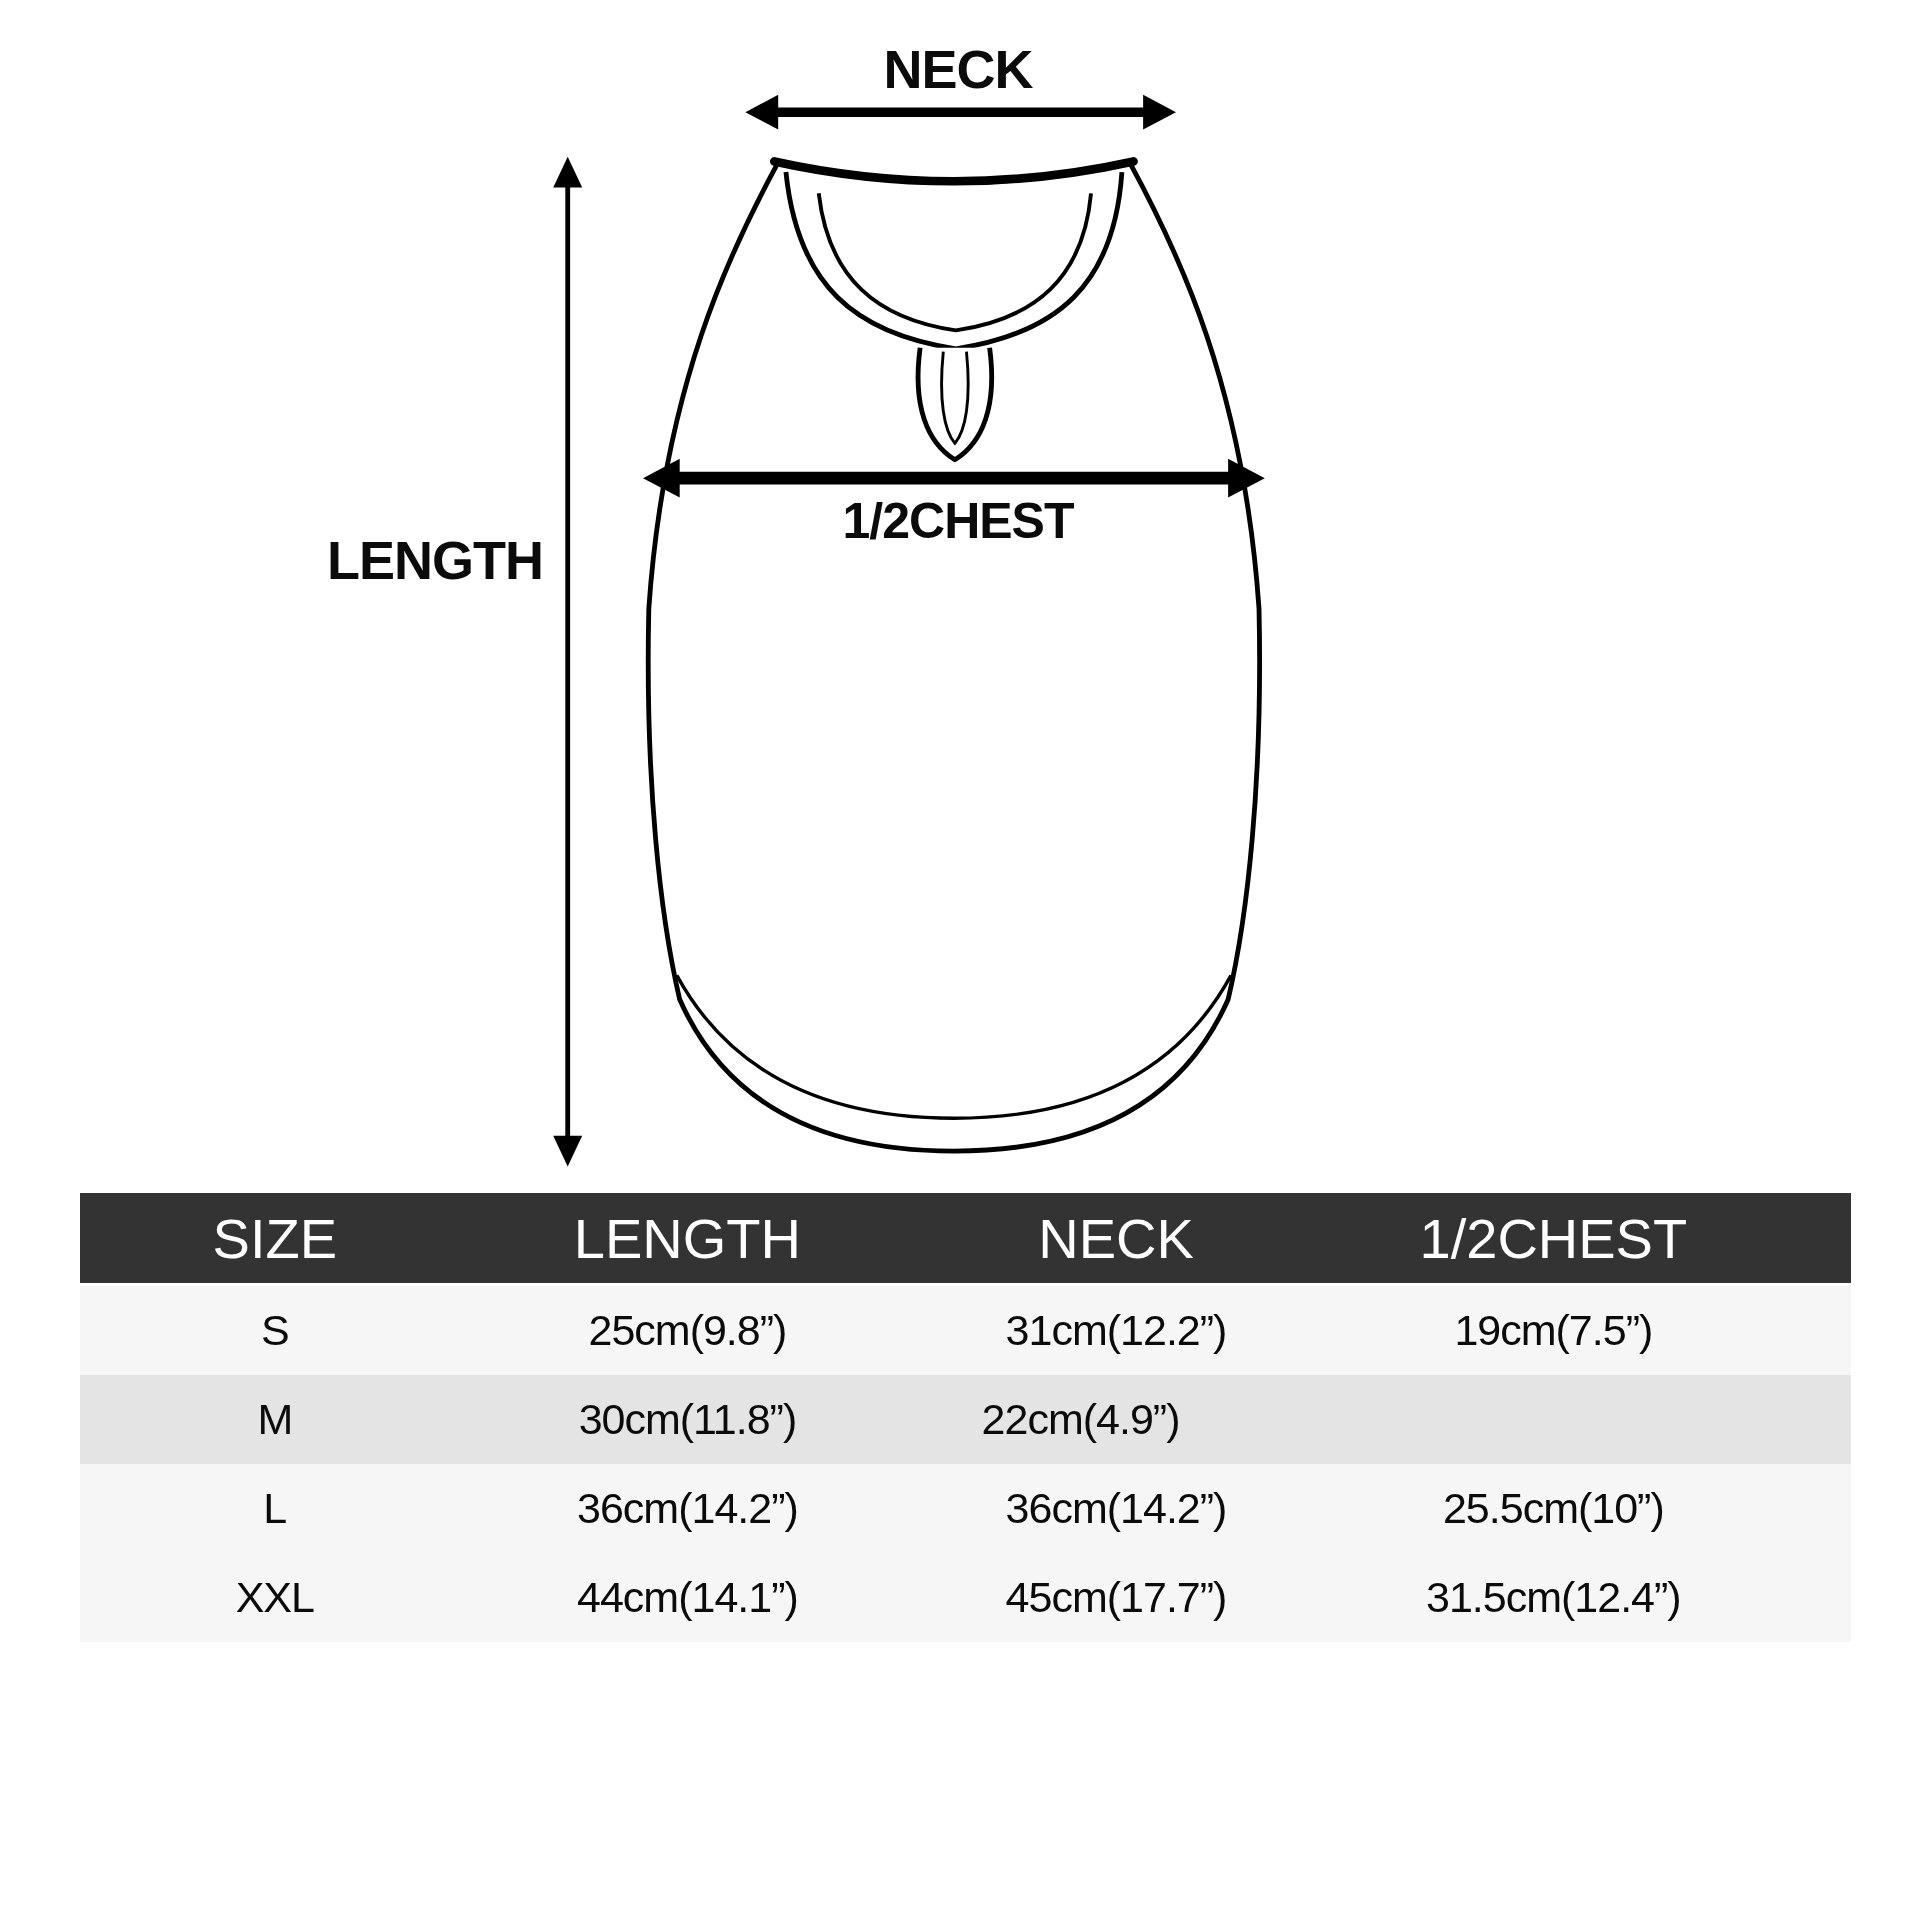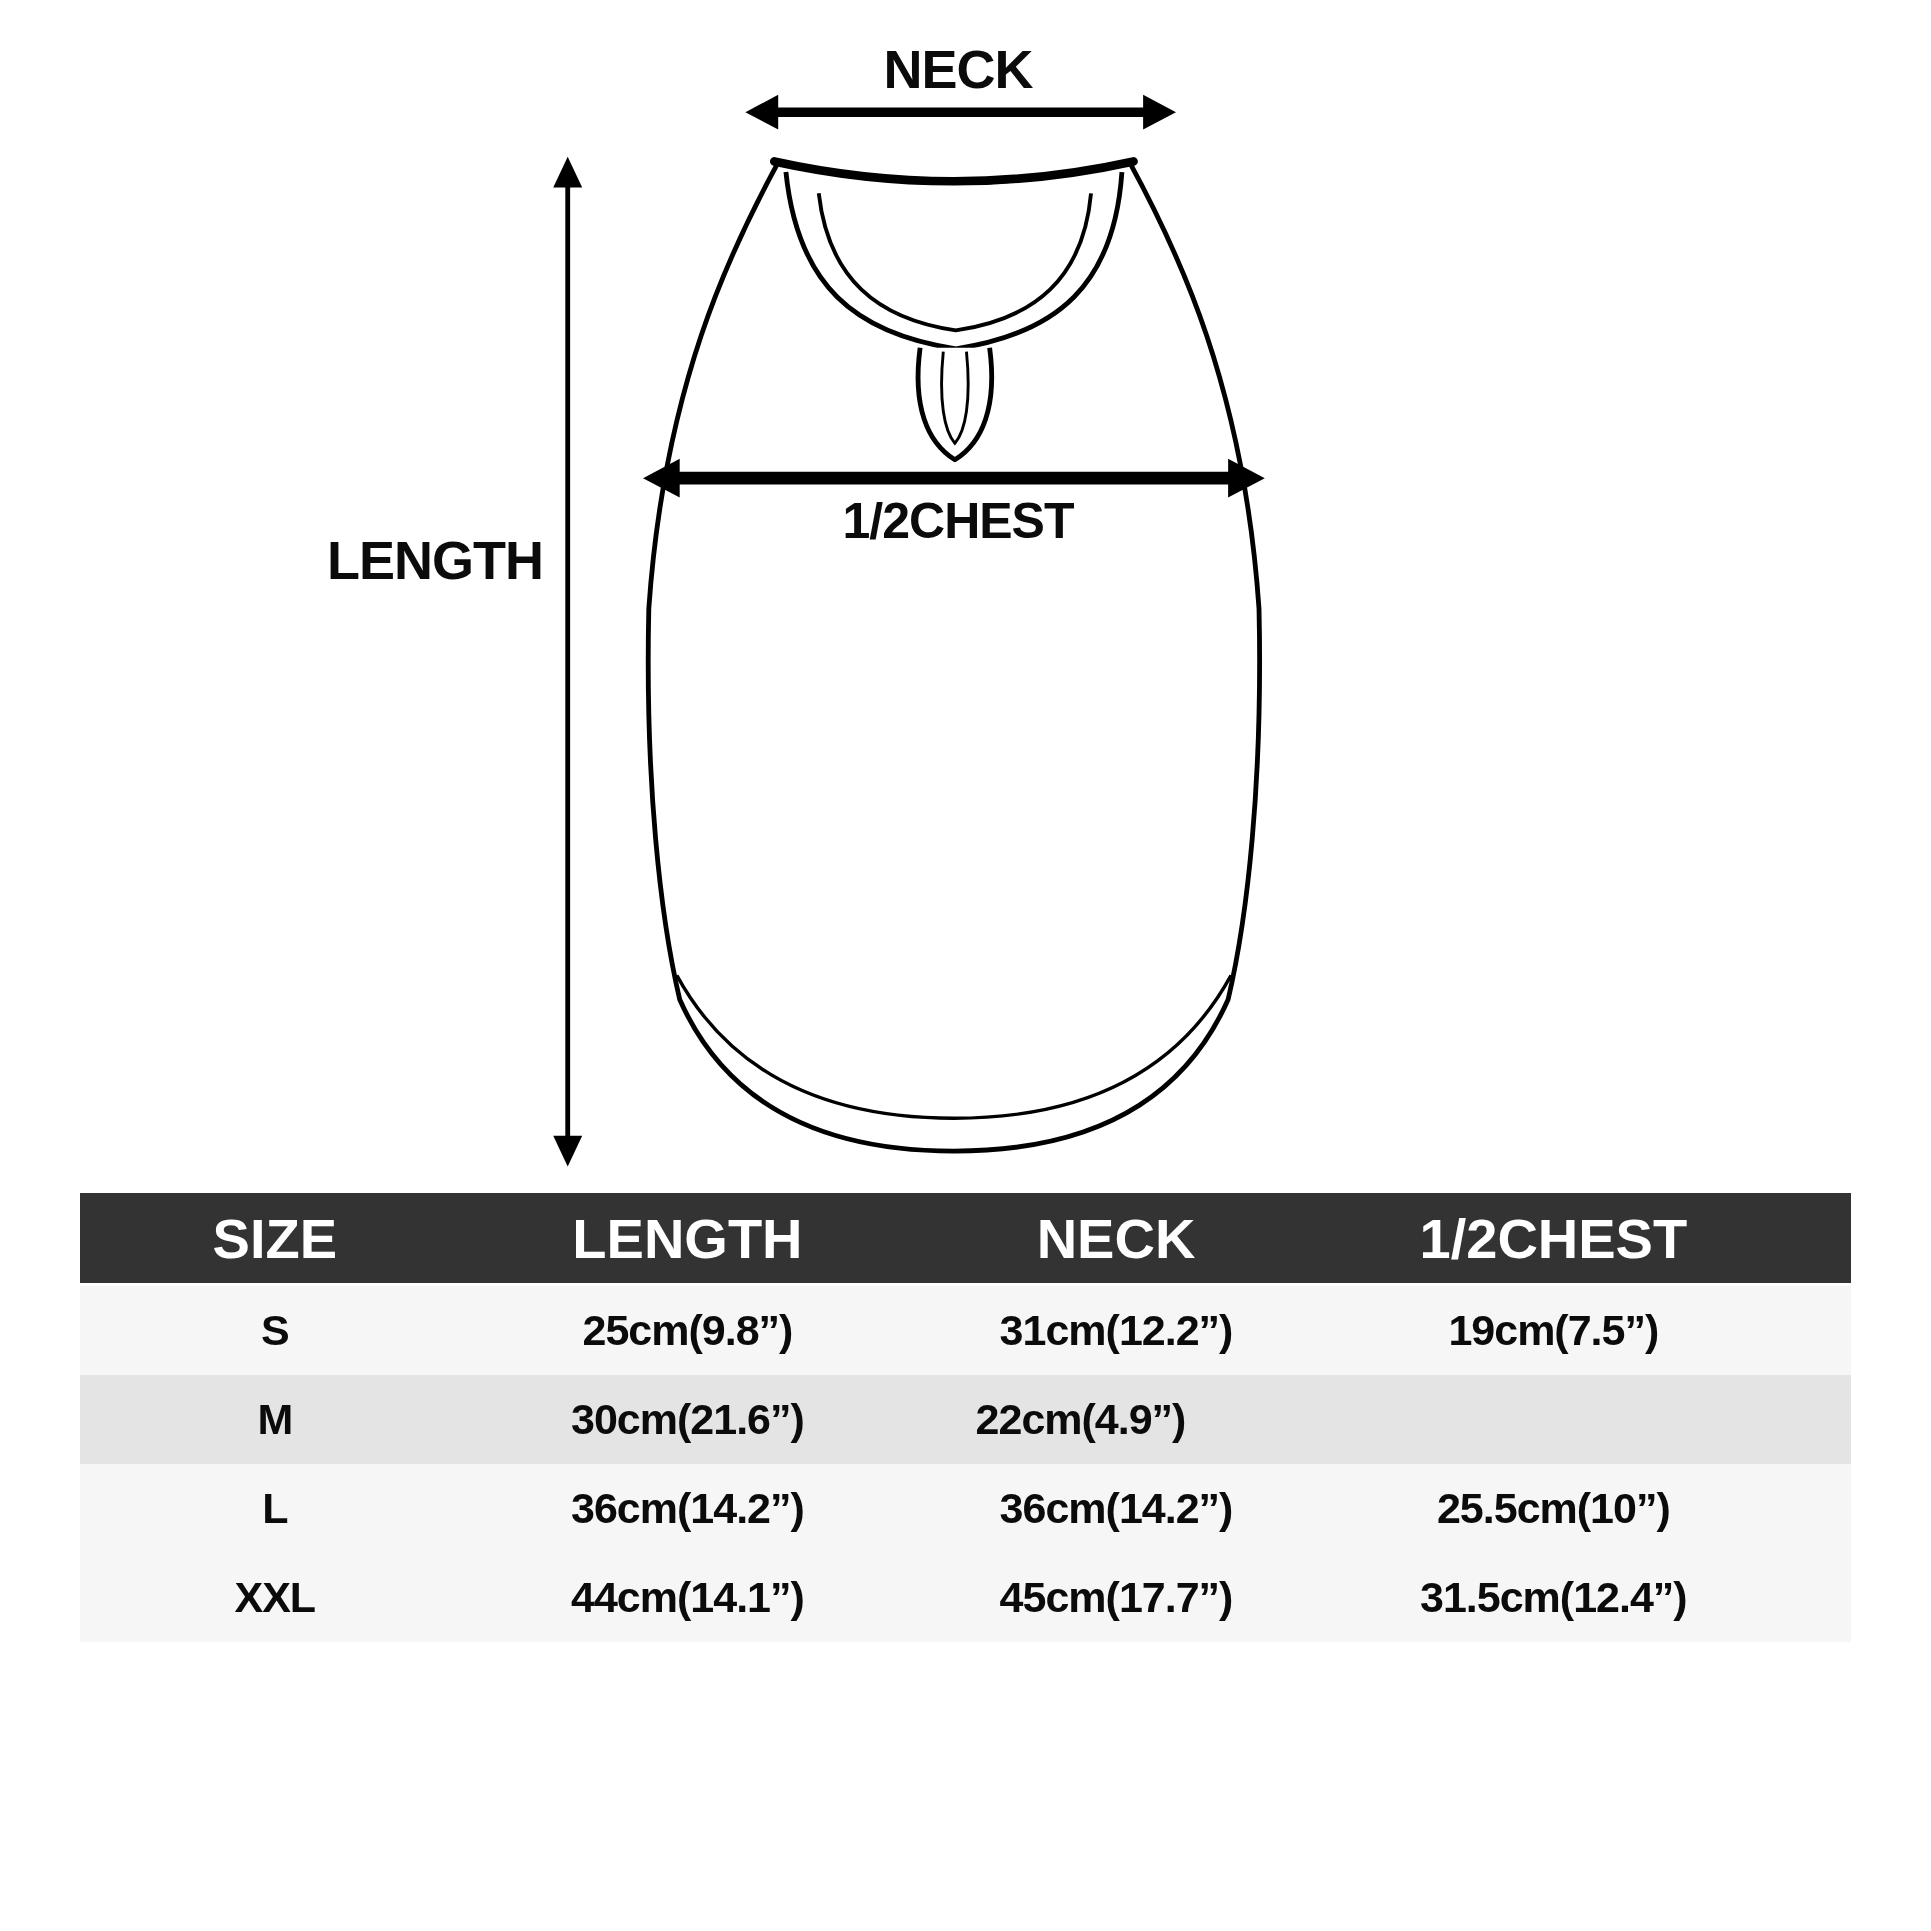--- a/index.html
+++ b/index.html
@@ -48,21 +48,21 @@
   .size-table{
     position:absolute; left:80px; top:1193px; width:1771px;
   }
   .t-row{
     display:grid;
     grid-template-columns:22% 24.6% 23.8% 29.6%;
     align-items:center;
   }
   .t-row .cell{
     text-align:center;
-    font-weight:700;
+    font-weight:400;
     color:var(--ink);
     letter-spacing:-1px;
     white-space:nowrap;
   }
   .t-row .c4{padding-right:71px;}
   .t-header{
     height:93px;
     background:var(--header-bg);
     border-bottom:3.9px solid #ffffff;
   }
@@ -154,21 +154,21 @@
 
     <div class="t-row t-data row-light">
       <div class="cell c1">S</div>
       <div class="cell c2">25cm(9.8”)</div>
       <div class="cell c3">31cm(12.2”)</div>
       <div class="cell c4">19cm(7.5”)</div>
     </div>
 
     <div class="t-row t-data row-dark">
       <div class="cell c1">M</div>
-      <div class="cell c2">30cm(21.6”)</div>
+      <div class="cell c2">30cm(11.8”)</div>
       <div class="cell c4">22cm(4.9”)</div>
     </div>
 
     <div class="t-row t-data row-light">
       <div class="cell c1">L</div>
       <div class="cell c2">36cm(14.2”)</div>
       <div class="cell c3">36cm(14.2”)</div>
       <div class="cell c4">25.5cm(10”)</div>
     </div>
 

